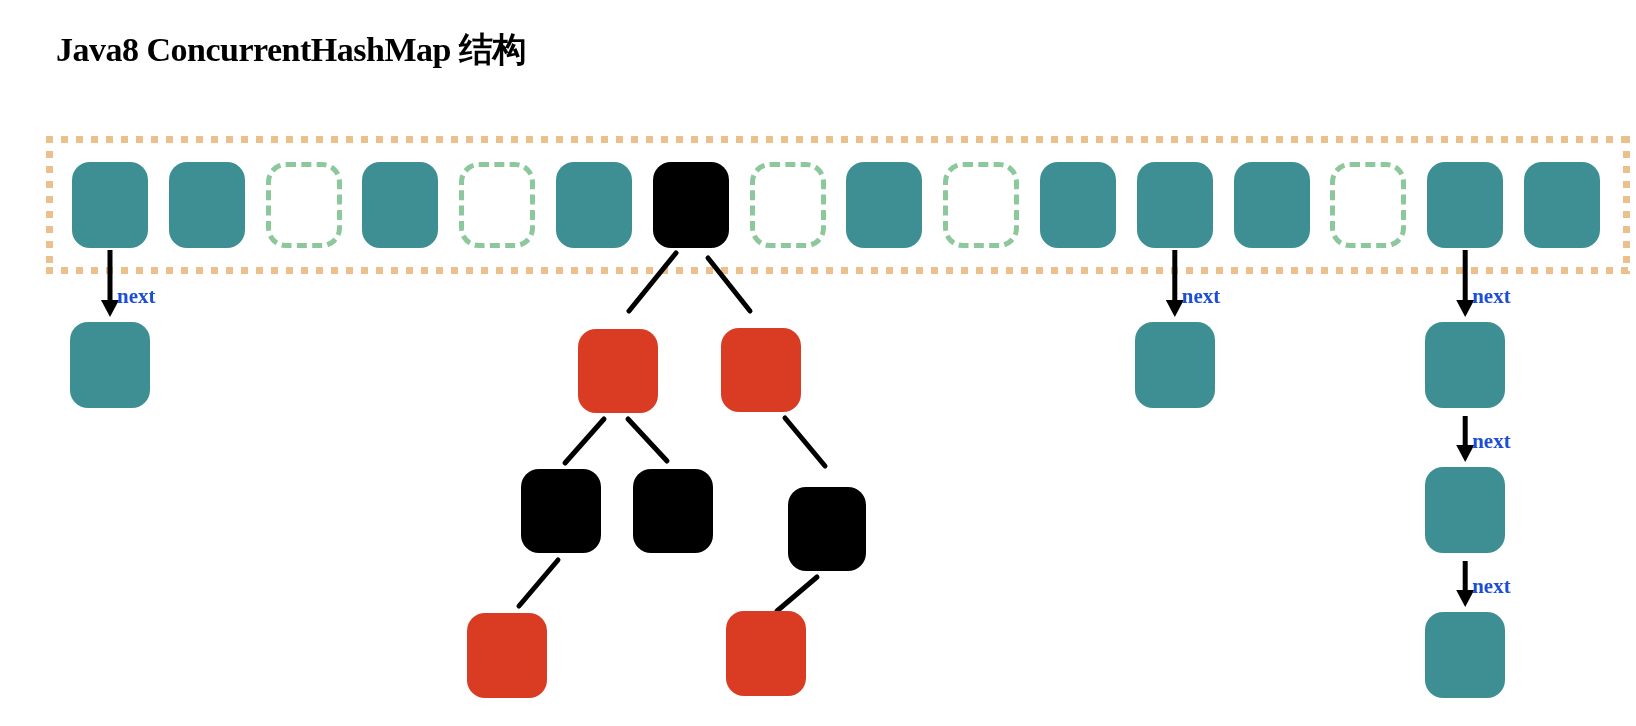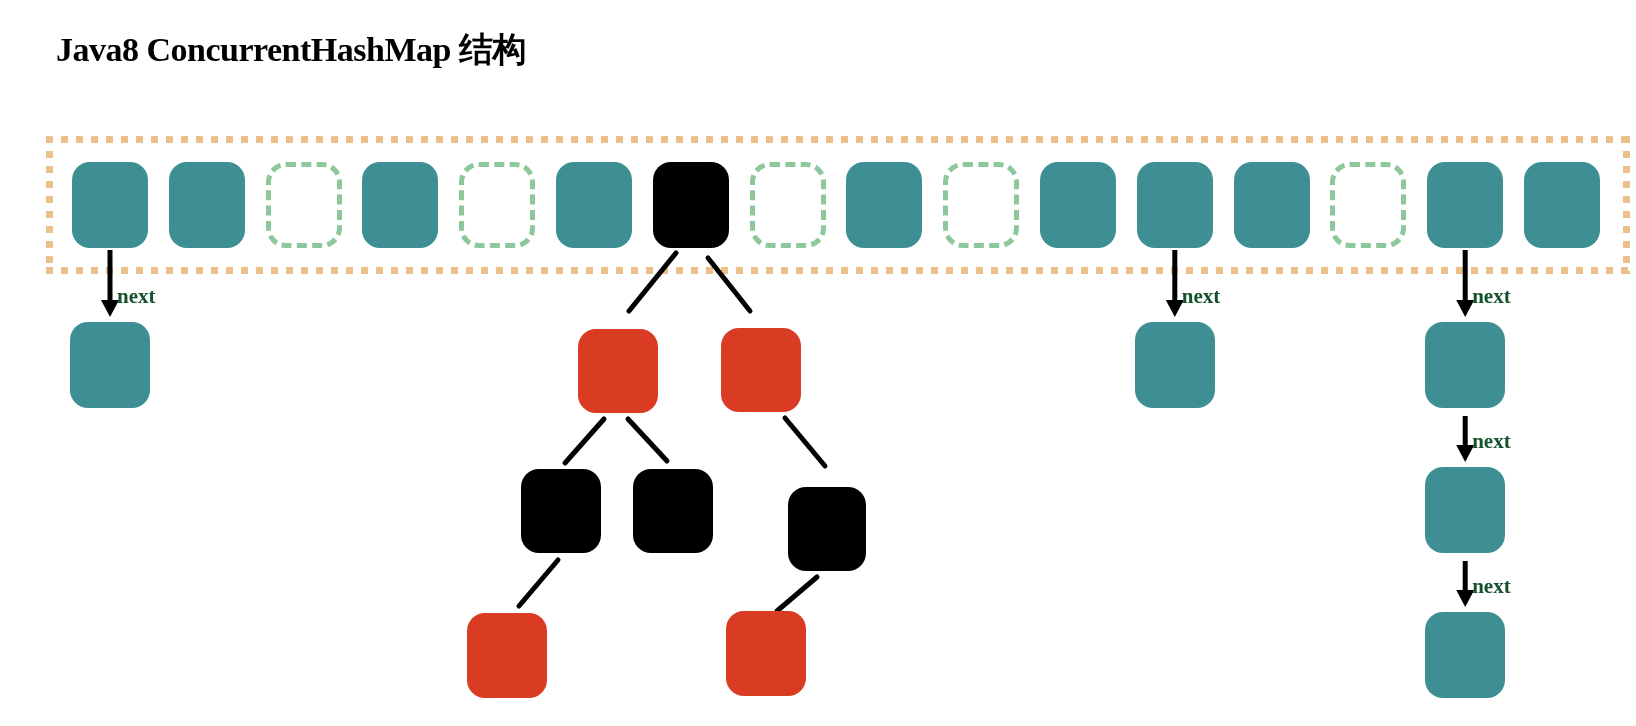--- a/index.html
+++ b/index.html
@@ -30,21 +30,21 @@
   .slot{position:absolute; width:76px; height:86px; border-radius:18px; z-index:1; box-sizing:border-box;}
   .slot.teal{background:var(--teal);}
   .slot.black{background:var(--black);}
   .slot.empty{background:transparent; border:5px dashed var(--green); border-radius:20px;}
   
   .node{position:absolute; width:80px; height:86px; border-radius:18px; z-index:3;}
   .node.teal{background:var(--teal);}
   .node.red{background:var(--red);}
   .node.black{background:var(--black);}
   .next-label{
-    position:absolute; z-index:4; color:#14532d;
+    position:absolute; z-index:4; color:#1d4ed8;
     font-size:21px; font-weight:bold; line-height:21px; white-space:nowrap;
   }
   #edges{position:absolute; left:0; top:0; z-index:2; pointer-events:none;}
 </style>
 </head>
 <body>
 
 <div id="canvas">
   <div id="title">Java8 ConcurrentHashMap 结构</div>
 

